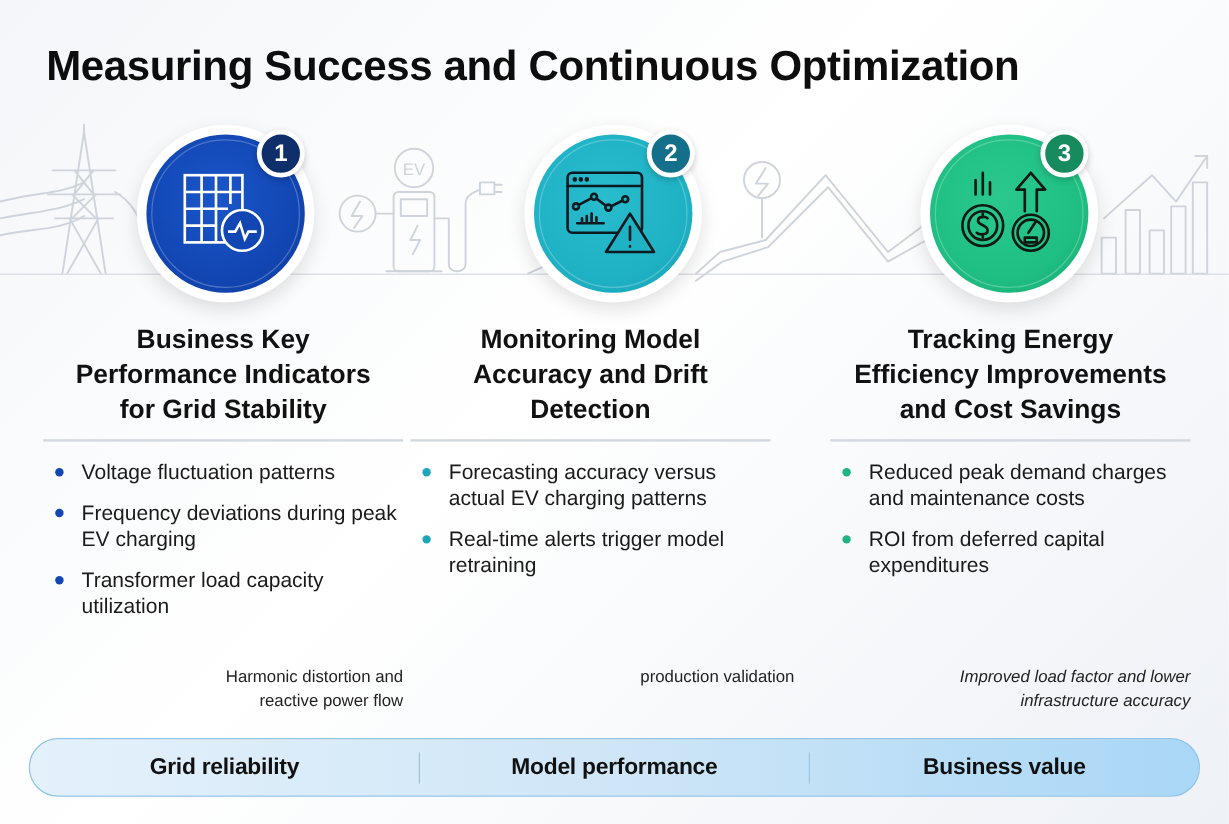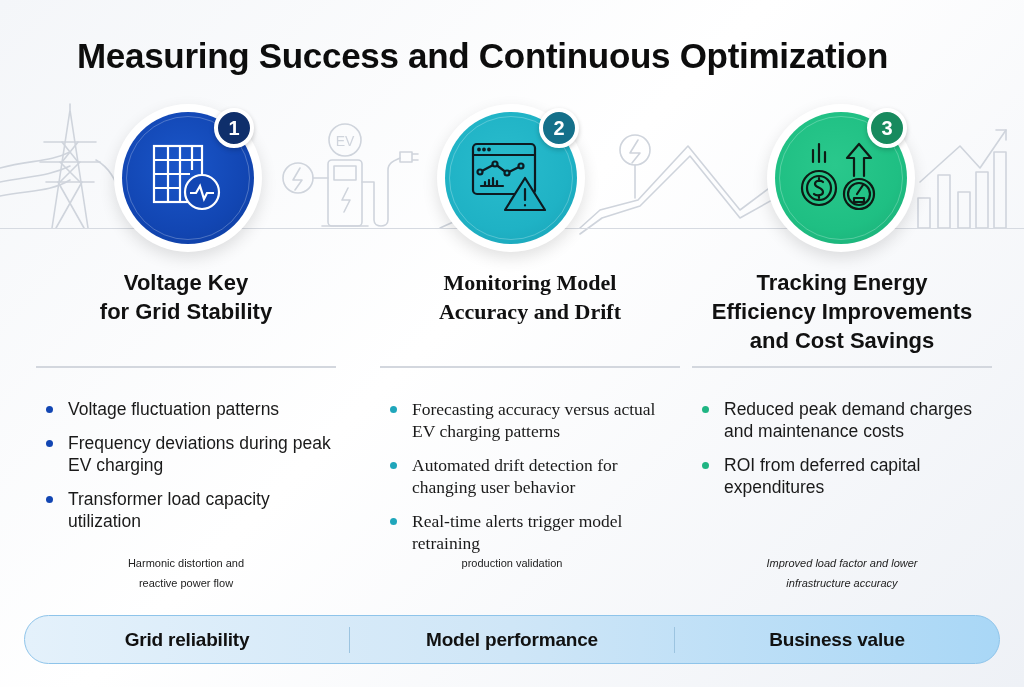--- a/index.html
+++ b/index.html
@@ -5,21 +5,21 @@
   * { box-sizing: border-box; margin: 0; padding: 0; }
   html, body { width: 1024px; height: 687px; overflow: hidden; }
   body {
     font-family: "Liberation Sans", "DejaVu Sans", sans-serif;
     background: linear-gradient(135deg, #f4f6f9 0%, #ffffff 45%, #eef1f6 100%);
     position: relative;
     color: #111;
   }
   .title {
     position: absolute; top: 36px; left: 0; width: 888px;
-    text-align: right; font-size: 35px; font-weight: 700; letter-spacing: -0.3px;
+    text-align: center; font-size: 35px; font-weight: 700; letter-spacing: -0.3px;
     color: #0d0d0d;
   }
   .bg-art { position: absolute; left: 0; top: 100px; width: 1024px; height: 140px; }
   .baseline { position: absolute; left: 0; top: 228px; width: 1024px; height: 1px; background: #d6dae1; }
 
   .circle-wrap {
     position: absolute; width: 148px; height: 148px; border-radius: 50%;
     background: #fff; box-shadow: 0 6px 16px rgba(0,0,0,0.12);
   }
   .circle {
@@ -33,31 +33,31 @@
     display: flex; align-items: center; justify-content: center;
     box-shadow: 0 2px 5px rgba(0,0,0,0.2);
   }
 
   .col { position: absolute; top: 268px; width: 300px; }
   .col-title {
     text-align: center; font-size: 22px; font-weight: 700; line-height: 29px; color: #111;
     height: 90px;
   }
   .col-rule { height: 2px; background: #d3d7de; margin: 8px 0 0 0; }
-  .bullets { list-style: none; margin-top: 30px; }
+  .bullets { list-style: none; margin-top: 14px; }
   .bullets li {
     position: relative; padding-left: 32px; font-size: 17.5px; line-height: 22px; color: #1a1a1a;
     margin-bottom: 12px;
   }
   .bullets li .dot {
     position: absolute; left: 10px; top: 8px; width: 7px; height: 7px; border-radius: 50%;
   }
   .note {
-    position: absolute; top: 553px; width: 300px; text-align: center;
-    font-size: 11px; line-height: 20px; color: #222;
+    position: absolute; top: 553px; width: 300px; text-align: right;
+    font-size: 14px; line-height: 20px; color: #222;
   }
 
   .footer-bar {
     position: absolute; left: 24px; top: 615px; width: 976px; height: 49px;
     border-radius: 25px; border: 1.5px solid #8ec4ea;
     background: linear-gradient(90deg, #e4f1fb 0%, #cfe6f7 50%, #a9d7f6 100%);
     display: flex; align-items: center;
   }
   .footer-item { flex: 1; text-align: center; font-size: 19px; font-weight: 700; color: #111; letter-spacing: -0.2px; }
   .footer-sep { width: 1px; height: 26px; background: #9cc4e0; }
@@ -164,44 +164,45 @@
       <rect x="55" y="58" width="10" height="4"></rect>
     </svg>
   </div>
   <div class="badge" style="left:100px; top:4px; background:#178a5e;">
     <span>3</span>
   </div>
 </div>
 
 <div class="col" style="left:36px;">
   <div class="col-title">
-    <div>Voltage Key</div>
+    <div>Business Key</div>
+    <div>Performance Indicators</div>
     <div>for Grid Stability</div>
   </div>
   <div class="col-rule"></div>
   <ul class="bullets">
     <li><span class="dot" style="background:#1246b3;"></span><span>Voltage fluctuation patterns</span></li>
     <li><span class="dot" style="background:#1246b3;"></span><span>Frequency deviations during peak EV charging</span></li>
     <li><span class="dot" style="background:#1246b3;"></span><span>Transformer load capacity utilization</span></li>
   </ul>
 </div>
 <div class="note" style="left:36px;">
   <div>Harmonic distortion and</div>
   <div>reactive power flow</div>
 </div>
 
-<div class="col" style="left:380px;font-family:Liberation Serif, serif;">
+<div class="col" style="left:342px;">
   <div class="col-title">
     <div>Monitoring Model</div>
     <div>Accuracy and Drift</div>
+    <div>Detection</div>
   </div>
   <div class="col-rule"></div>
   <ul class="bullets">
     <li><span class="dot" style="background:#1fa6bb;"></span><span>Forecasting accuracy versus actual EV charging patterns</span></li>
-    <li><span class="dot" style="background:#1fa6bb;"></span><span>Automated drift detection for changing user behavior</span></li>
     <li><span class="dot" style="background:#1fa6bb;"></span><span>Real-time alerts trigger model retraining</span></li>
   </ul>
 </div>
 <div class="note" style="left:362px;">
   <div>production validation</div>
 </div>
 
 <div class="col" style="left:692px;">
   <div class="col-title">
     <div>Tracking Energy</div>

